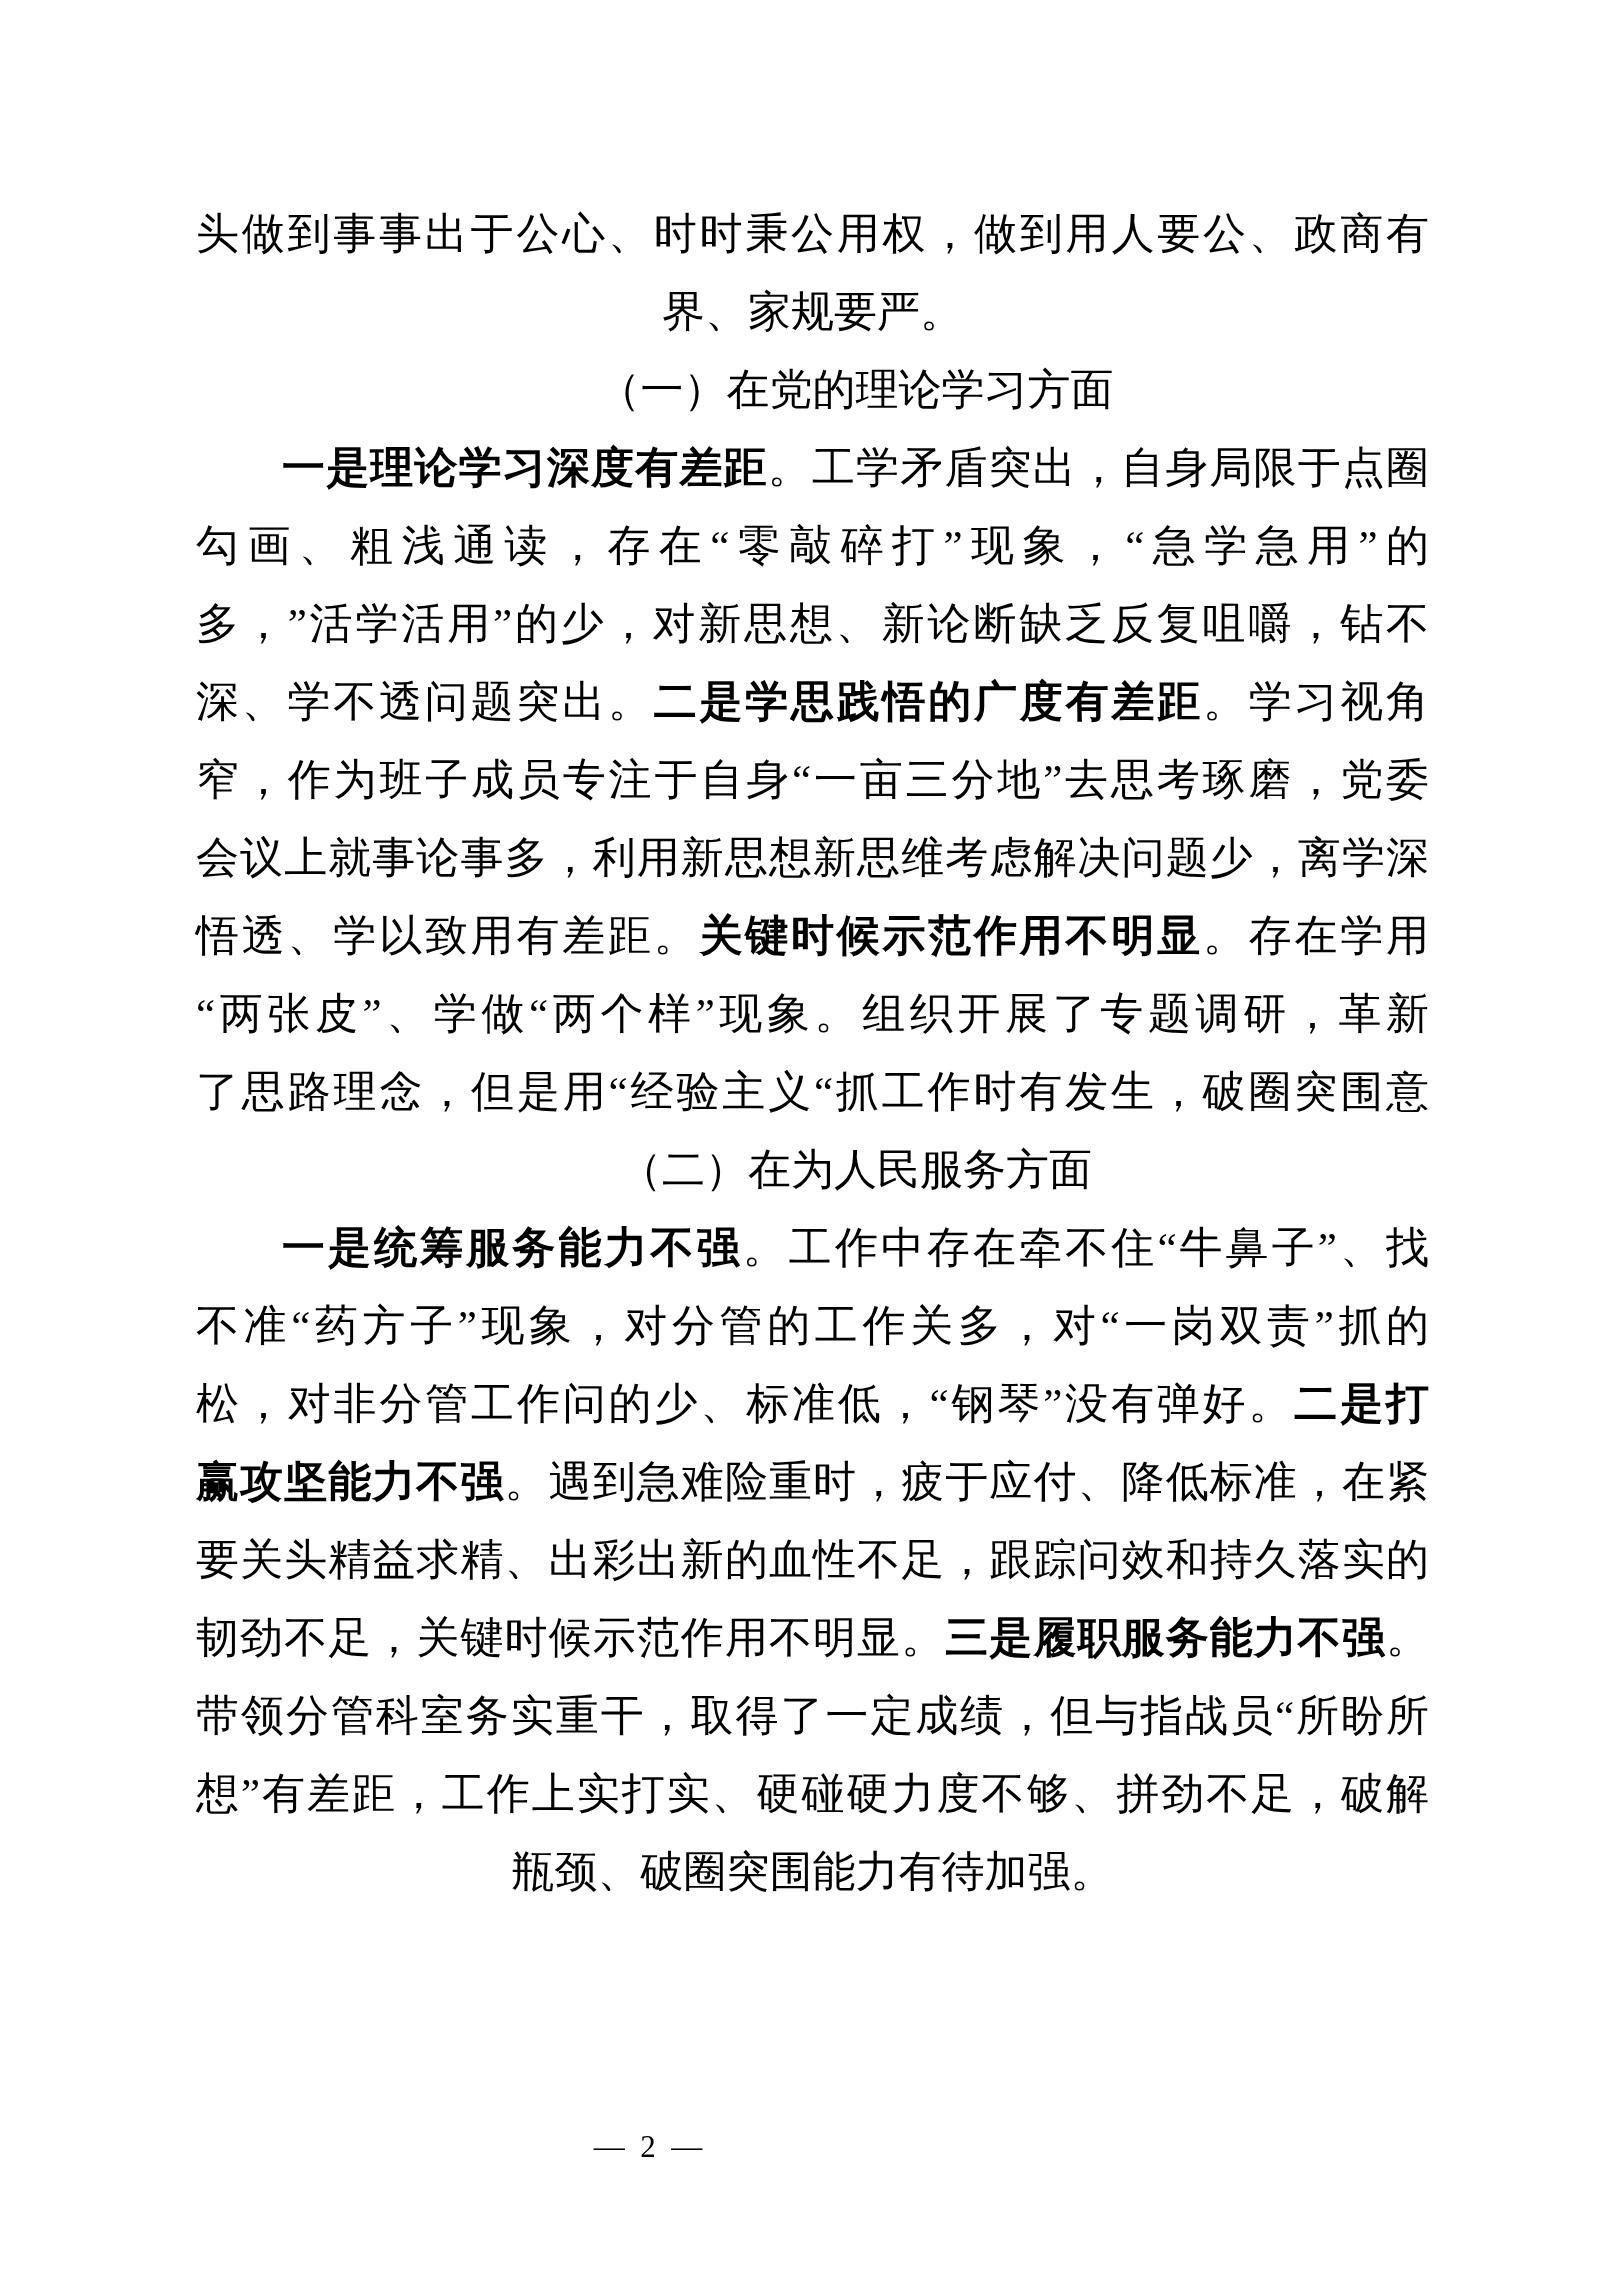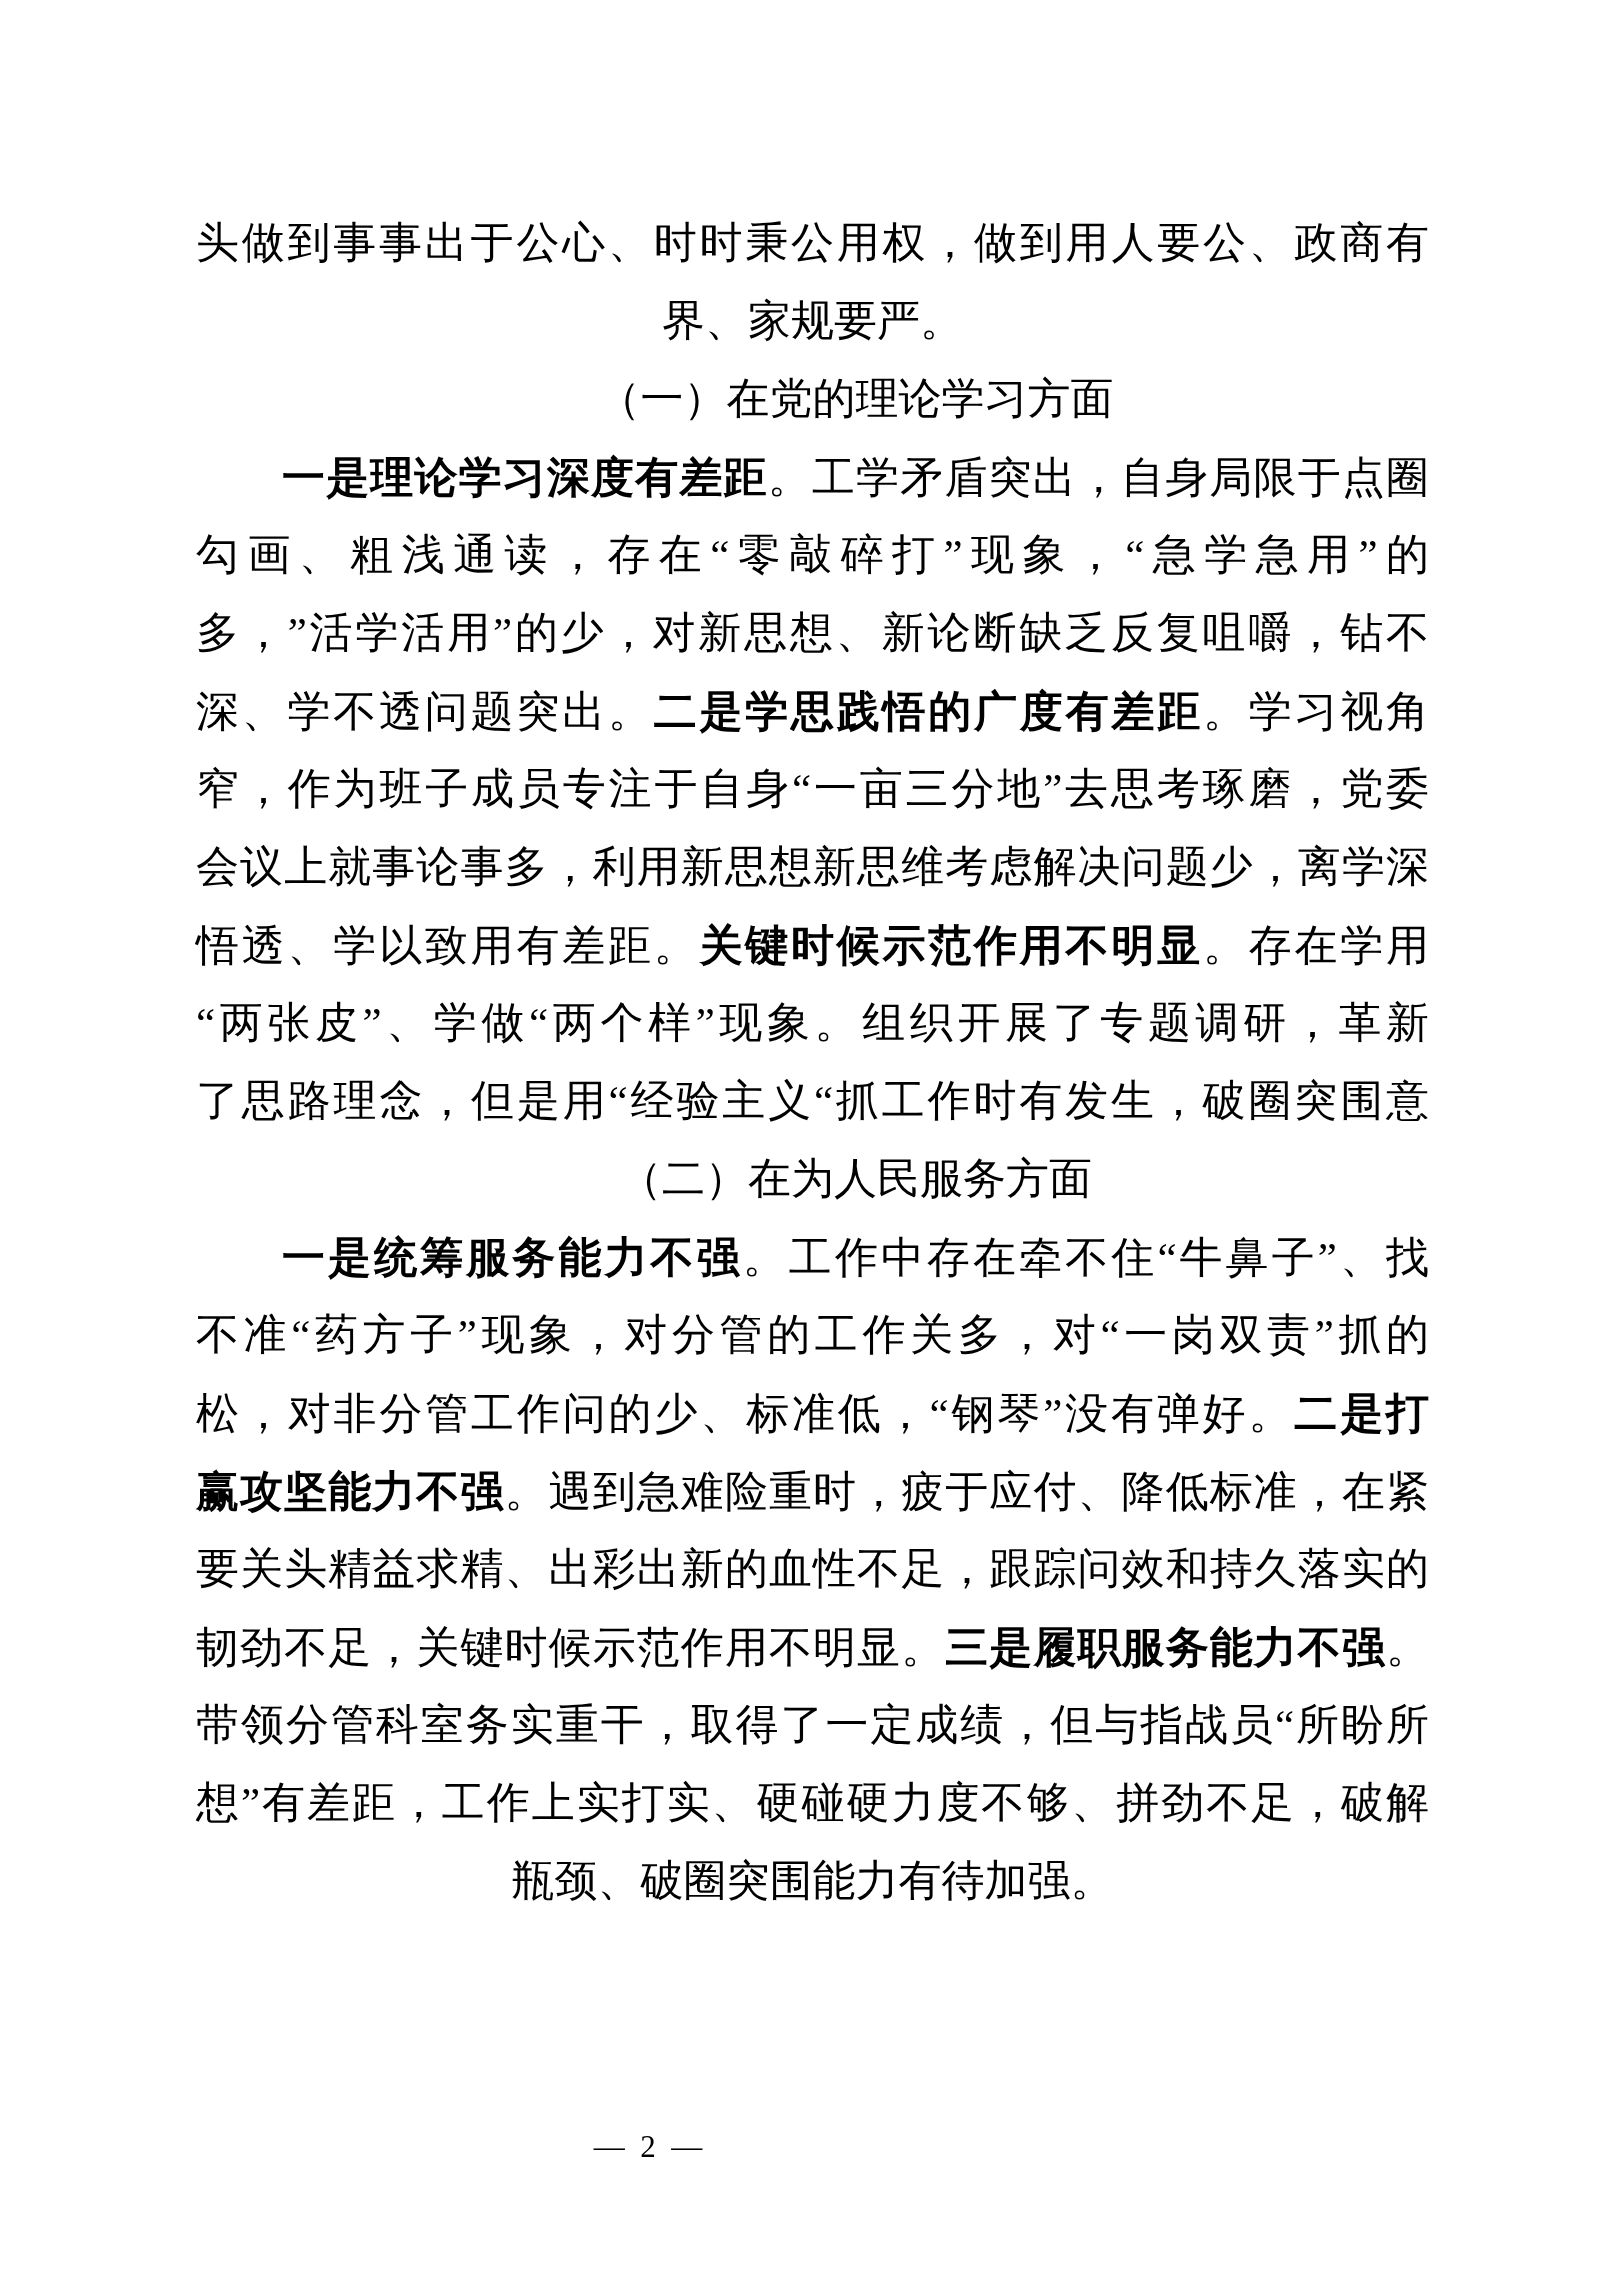--- a/index.html
+++ b/index.html
@@ -10,21 +10,21 @@
     height: 2293px;
     background: #ffffff;
     margin: 0 auto;
     overflow: hidden;
     font-family: "Liberation Serif", "DejaVu Serif", serif;
     color: #000000;
   }
   .body-text {
     position: absolute;
     left: 196px;
-    top: 204px;
+    top: 195px;
     width: 1233px;
   }
   .line {
     height: 78px;
     line-height: 78px;
     font-size: 43px;
     letter-spacing: 0;
     color: #000000;
     overflow: visible;
     text-align: center;
@@ -33,21 +33,21 @@
     text-align: justify;
     text-align-last: justify;
     text-justify: inter-character;
   }
   .line.indent {
     text-indent: 86px;
   }
   .run { font-weight: 400; }
   .run.b {
     font-weight: 700;
-    font-family: Liberation Sans, sans-serif;
+    font-family: Liberation Mono, monospace;
   }
   .page-number {
     position: absolute;
     left: 552px;
     top: 2125px;
     width: 196px;
     height: 43px;
     line-height: 43px;
     text-align: center;
     font-size: 31px;

